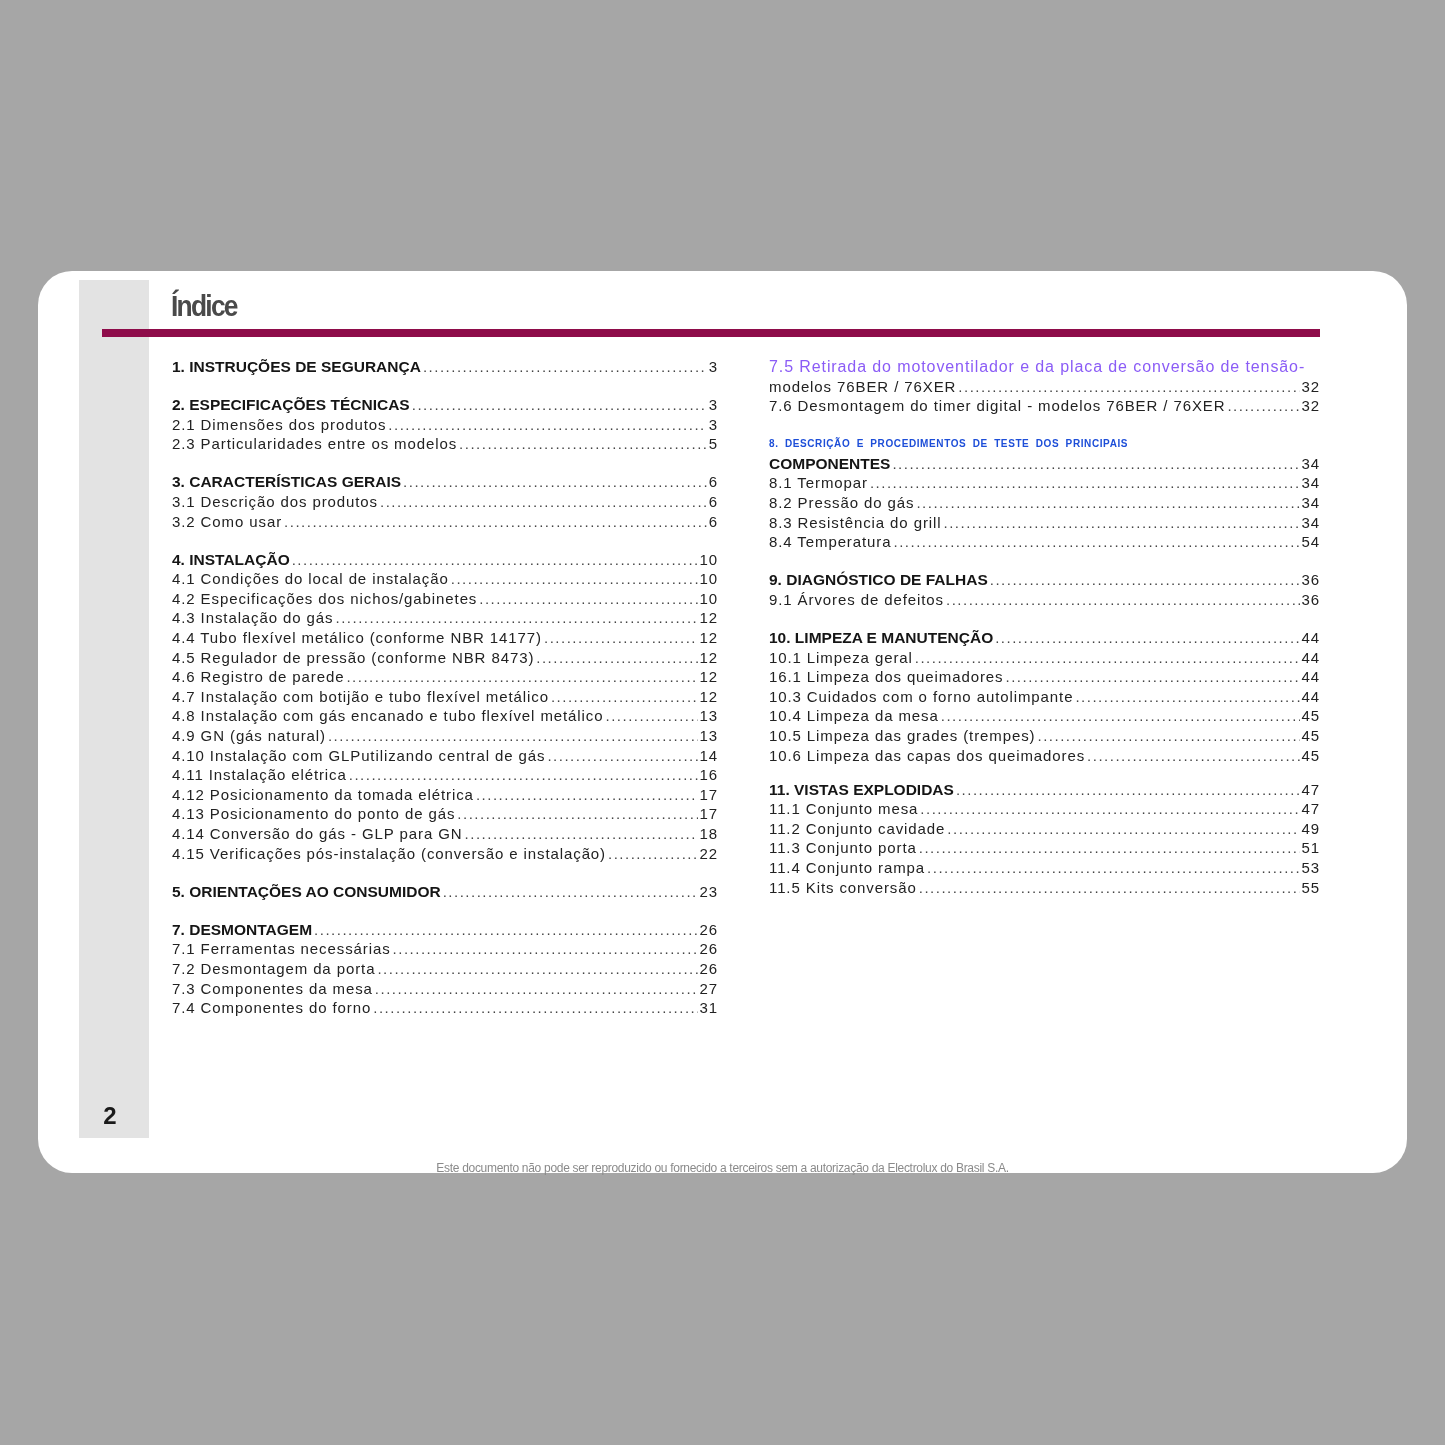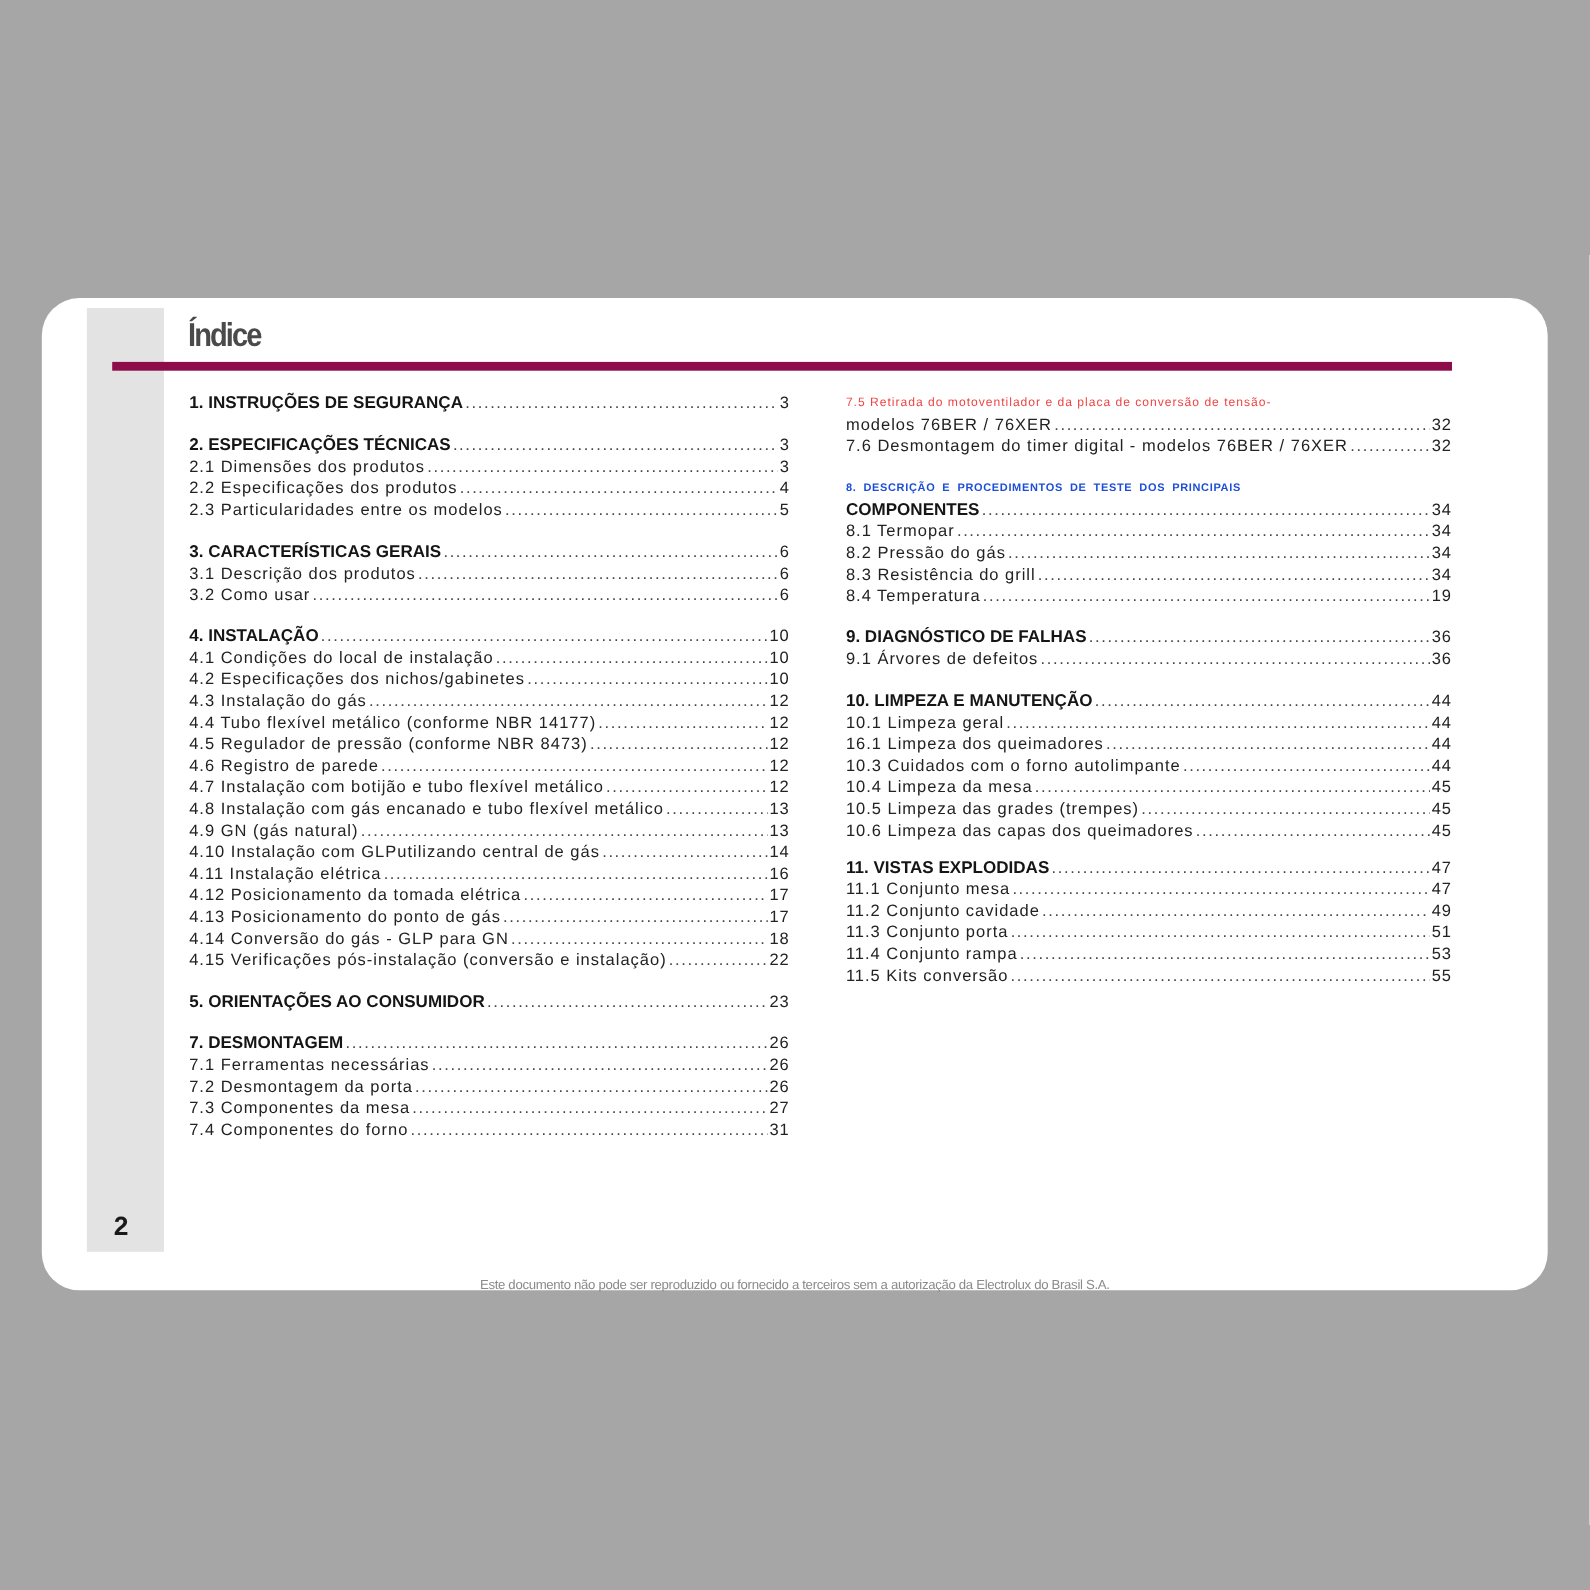--- a/index.html
+++ b/index.html
@@ -57,21 +57,21 @@
     color: #444; letter-spacing: 1.5px;
   }
   .entry .dots::before {
     content: "................................................................................................................................................................................";
   }
   .entry .page { flex: 0 0 auto; }
   .entry.heading .label {
     font-weight: bold; font-size: 15.5px; letter-spacing: 0; color: #151515;
   }
   .entry-wrap-line {
-    font-size: 11px; line-height: 19.6px; color: #ef4444; letter-spacing: 0.9px;
+    font-size: 16px; line-height: 19.6px; color: #8b5cf6; letter-spacing: 0.9px;
     white-space: nowrap;
   }
   .entry-wrap-line.heading {
     font-weight: bold; font-size: 10px; letter-spacing: 0.6px; color: #1d4ed8;
     word-spacing: 3px;
   }
   .footer-note {
     position: absolute; left: 0; width: 1445px; top: 1161px;
     text-align: center; font-size: 12px; color: #8a8a8a;
     letter-spacing: -0.3px;
@@ -102,25 +102,20 @@
           <span class="label">2. ESPECIFICAÇÕES TÉCNICAS</span>
           <span class="dots"></span>
           <span class="page">3</span>
         </div>
       <div class="entry">
           <span class="label">2.1 Dimensões dos produtos</span>
           <span class="dots"></span>
           <span class="page">3</span>
         </div>
       <div class="entry">
-          <span class="label">2.2 Especificações dos produtos</span>
-          <span class="dots"></span>
-          <span class="page">4</span>
-        </div>
-      <div class="entry">
           <span class="label">2.3 Particularidades entre os modelos</span>
           <span class="dots"></span>
           <span class="page">5</span>
         </div>
     </div>
 
     <div class="group">
       <div class="entry heading">
           <span class="label">3. CARACTERÍSTICAS GERAIS</span>
           <span class="dots"></span>
@@ -292,21 +287,21 @@
           <span class="page">34</span>
         </div>
       <div class="entry">
           <span class="label">8.3 Resistência do grill</span>
           <span class="dots"></span>
           <span class="page">34</span>
         </div>
       <div class="entry">
           <span class="label">8.4 Temperatura</span>
           <span class="dots"></span>
-          <span class="page">19</span>
+          <span class="page">54</span>
         </div>
     </div>
 
     <div class="group">
       <div class="entry heading">
           <span class="label">9. DIAGNÓSTICO DE FALHAS</span>
           <span class="dots"></span>
           <span class="page">36</span>
         </div>
       <div class="entry">

